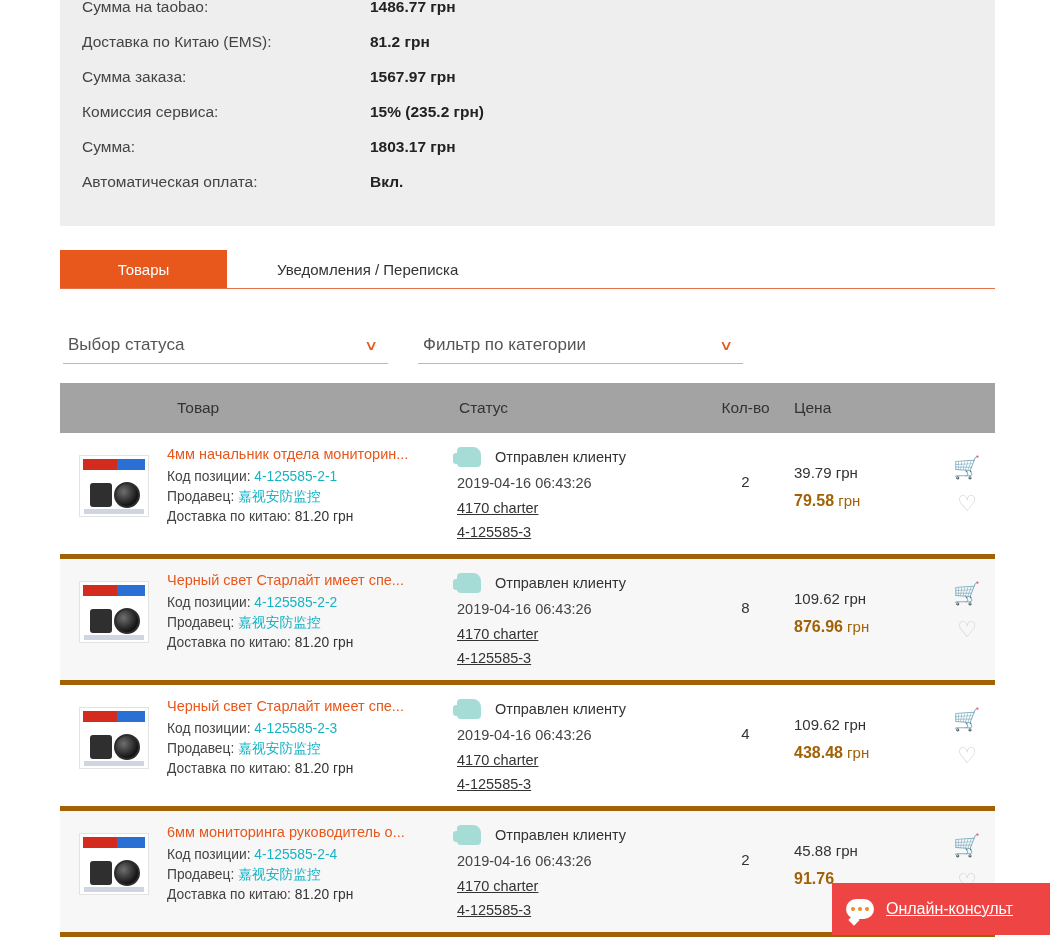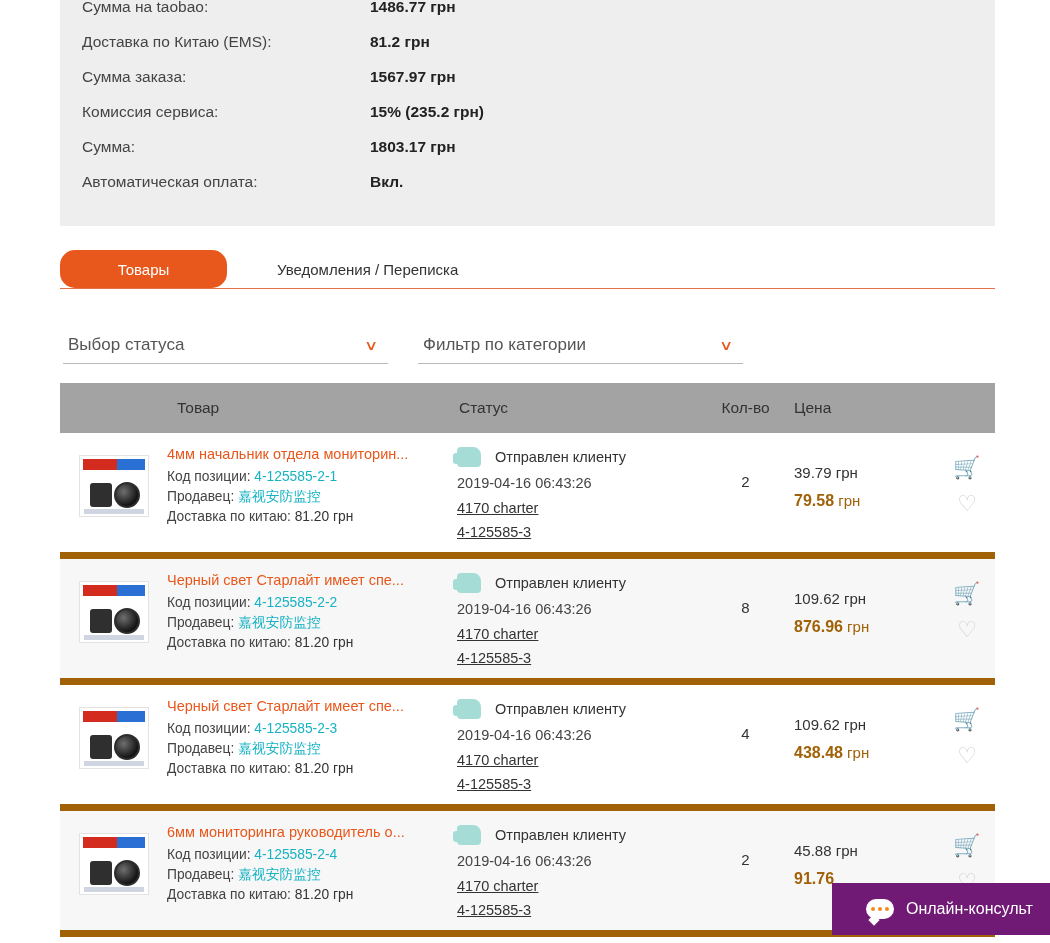--- a/index.html
+++ b/index.html
@@ -56,21 +56,20 @@
     display: flex;
     align-items: stretch;
   }
   .tab {
     display: flex;
     align-items: center;
     justify-content: center;
     font-size: 15px;
     padding: 0 28px;
     cursor: pointer;
-    border-radius: 15px;
   }
   .tab.active {
     background: #e8571b;
     color: #ffffff;
     min-width: 167px;
   }
   .tab.inactive {
     color: #333333;
     background: transparent;
     padding-left: 50px;
@@ -129,21 +128,21 @@
   .col-qty { width: 97px; text-align: center; }
   .col-price { width: 145px; }
   .col-actions { width: 56px; }
 
   .thead .col-name { padding-left: 10px; }
   .thead .col-status { padding-left: 2px; }
 
   .trow {
     display: flex;
     min-height: 126px;
-    border-bottom: 7px solid #a16207;
+    border-bottom: 5px solid #a16207;
     align-items: stretch;
     padding-top: 12px;
   }
   .trow.alt { background: #f7f7f7; }
 
   .cell-img {
     width: 107px;
     display: flex;
     align-items: flex-start;
     justify-content: center;
@@ -290,28 +289,29 @@
     user-select: none;
   }
 
   
   .chat {
     position: absolute;
     right: 0;
     bottom: 8px;
     height: 52px;
     width: 218px;
-    background: #701a75;
+    background: #ef4444;
     color: #ffffff;
     display: flex;
     align-items: center;
     gap: 12px;
-    padding-left: 34px;
+    padding-left: 14px;
     font-size: 16px;
     cursor: pointer;
+    text-decoration: underline;
   }
   .chat-ico {
     width: 28px;
     height: 20px;
     background: #ffffff;
     border-radius: 10px;
     position: relative;
     flex: none;
   }
   .chat-ico:before {

